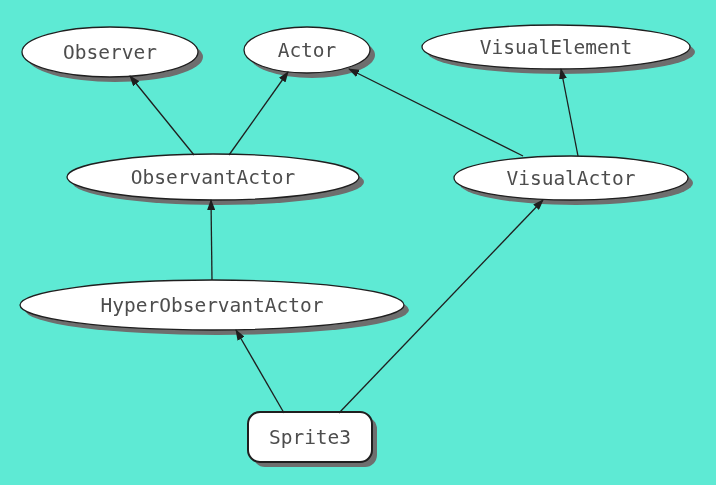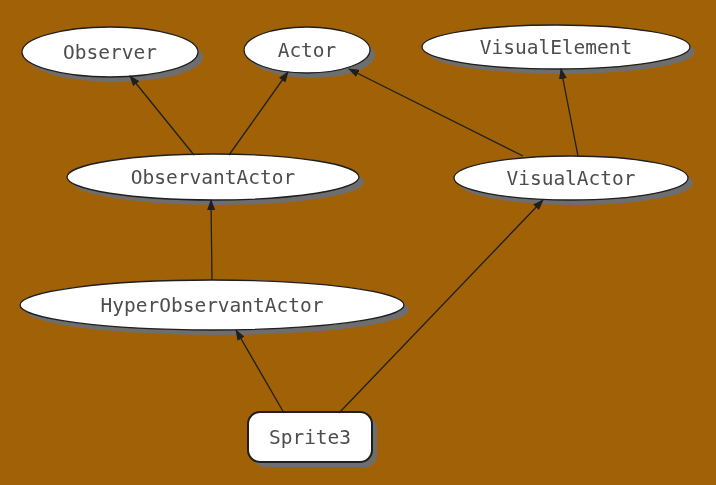--- a/index.html
+++ b/index.html
@@ -4,21 +4,21 @@
 <style>
   html, body {
     margin: 0;
     padding: 0;
     background: #ffffff;
   }
   .canvas {
     position: relative;
     width: 716px;
     height: 485px;
-    background: #a16207;
+    background: #5eead4;
     overflow: hidden;
   }
   svg text {
     font-family: "DejaVu Sans Mono", "Liberation Mono", monospace;
     font-size: 19.5px;
   }
 </style>
 </head>
 <body>
 

